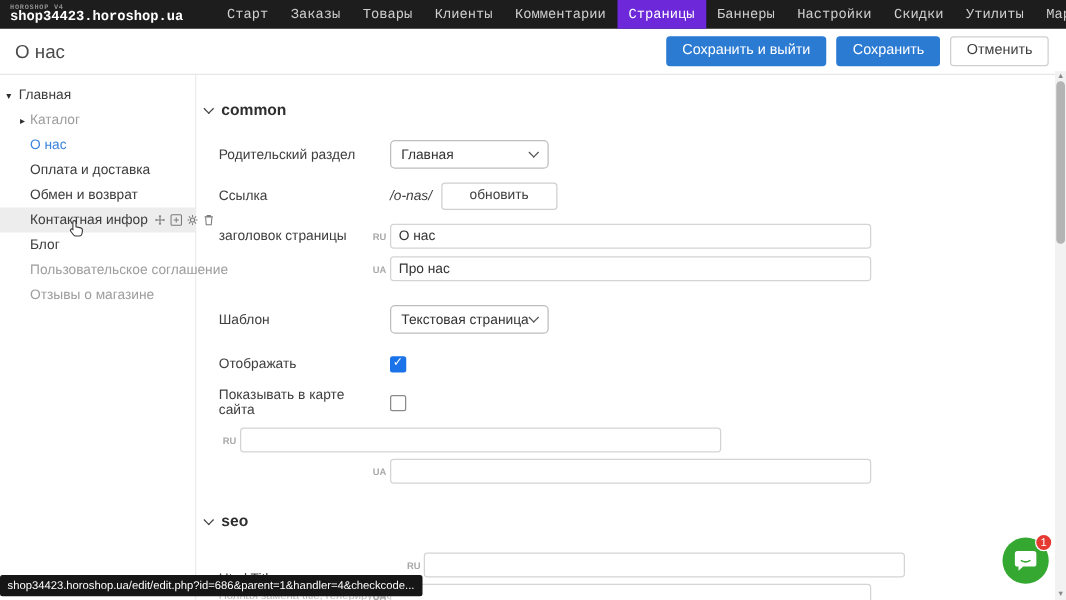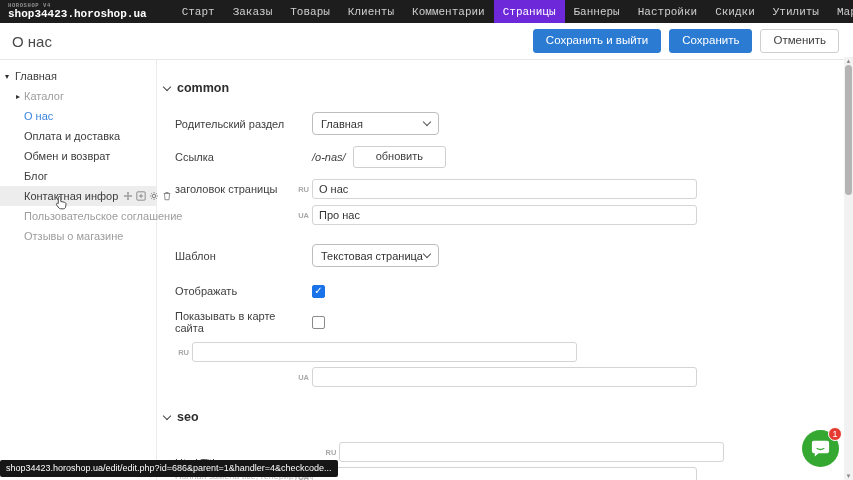--- a/index.html
+++ b/index.html
@@ -129,23 +129,20 @@
   </div>
   <div class="tree-row lvl1 selected">
     <span>О нас</span>
   </div>
   <div class="tree-row lvl1">
     <span>Оплата и доставка</span>
   </div>
   <div class="tree-row lvl1">
     <span>Обмен и возврат</span>
   </div>
-  <div class="tree-row lvl1">
-    <span>Блог</span>
-  </div>
   <div class="tree-row lvl1 hovered">
     <span>Контактная инфор</span>
     <span class="row-icons">
       <span>
         <svg width="10" height="10" viewBox="0 0 12 12" stroke="#7a7a7a" stroke-width="1" fill="#7a7a7a">
           <path d="M6 1 L7.3 2.8 H4.7 Z M6 11 L7.3 9.2 H4.7 Z M1 6 L2.8 4.7 V7.3 Z M11 6 L9.2 4.7 V7.3 Z" stroke="none"></path>
           <path d="M6 2 V10 M2 6 H10" fill="none"></path>
         </svg>
       </span>
       <span>
@@ -166,20 +163,23 @@
           <path d="M3 3.5 L3.6 10.5 H8.4 L9 3.5"></path>
         </svg>
       </span>
     </span>
     <span class="cursor-hand">
       <svg width="13" height="15" viewBox="0 0 13 15">
         <path d="M4.5 1.5 C5.3 1.5 5.8 2 5.8 2.8 L5.8 6.5 L9.5 7.3 C10.4 7.5 11 8.2 11 9.1 L10.6 12 C10.4 13 9.6 13.8 8.5 13.8 L5.5 13.8 C4.9 13.8 4.3 13.5 3.9 13 L1.6 10 C1.2 9.5 1.3 8.8 1.8 8.4 C2.2 8.1 2.8 8.1 3.2 8.5 L3.3 8.6 L3.3 2.8 C3.3 2 3.8 1.5 4.5 1.5 Z" fill="#fff" stroke="#3a3a3a" stroke-width="0.9"></path>
       </svg>
     </span>
   </div>
+  <div class="tree-row lvl1">
+    <span>Блог</span>
+  </div>
   <div class="tree-row lvl1 muted">
     <span>Пользовательское соглашение</span>
   </div>
   <div class="tree-row lvl1 muted">
     <span>Отзывы о магазине</span>
   </div>
 </div>
 
 <div class="main">
 

